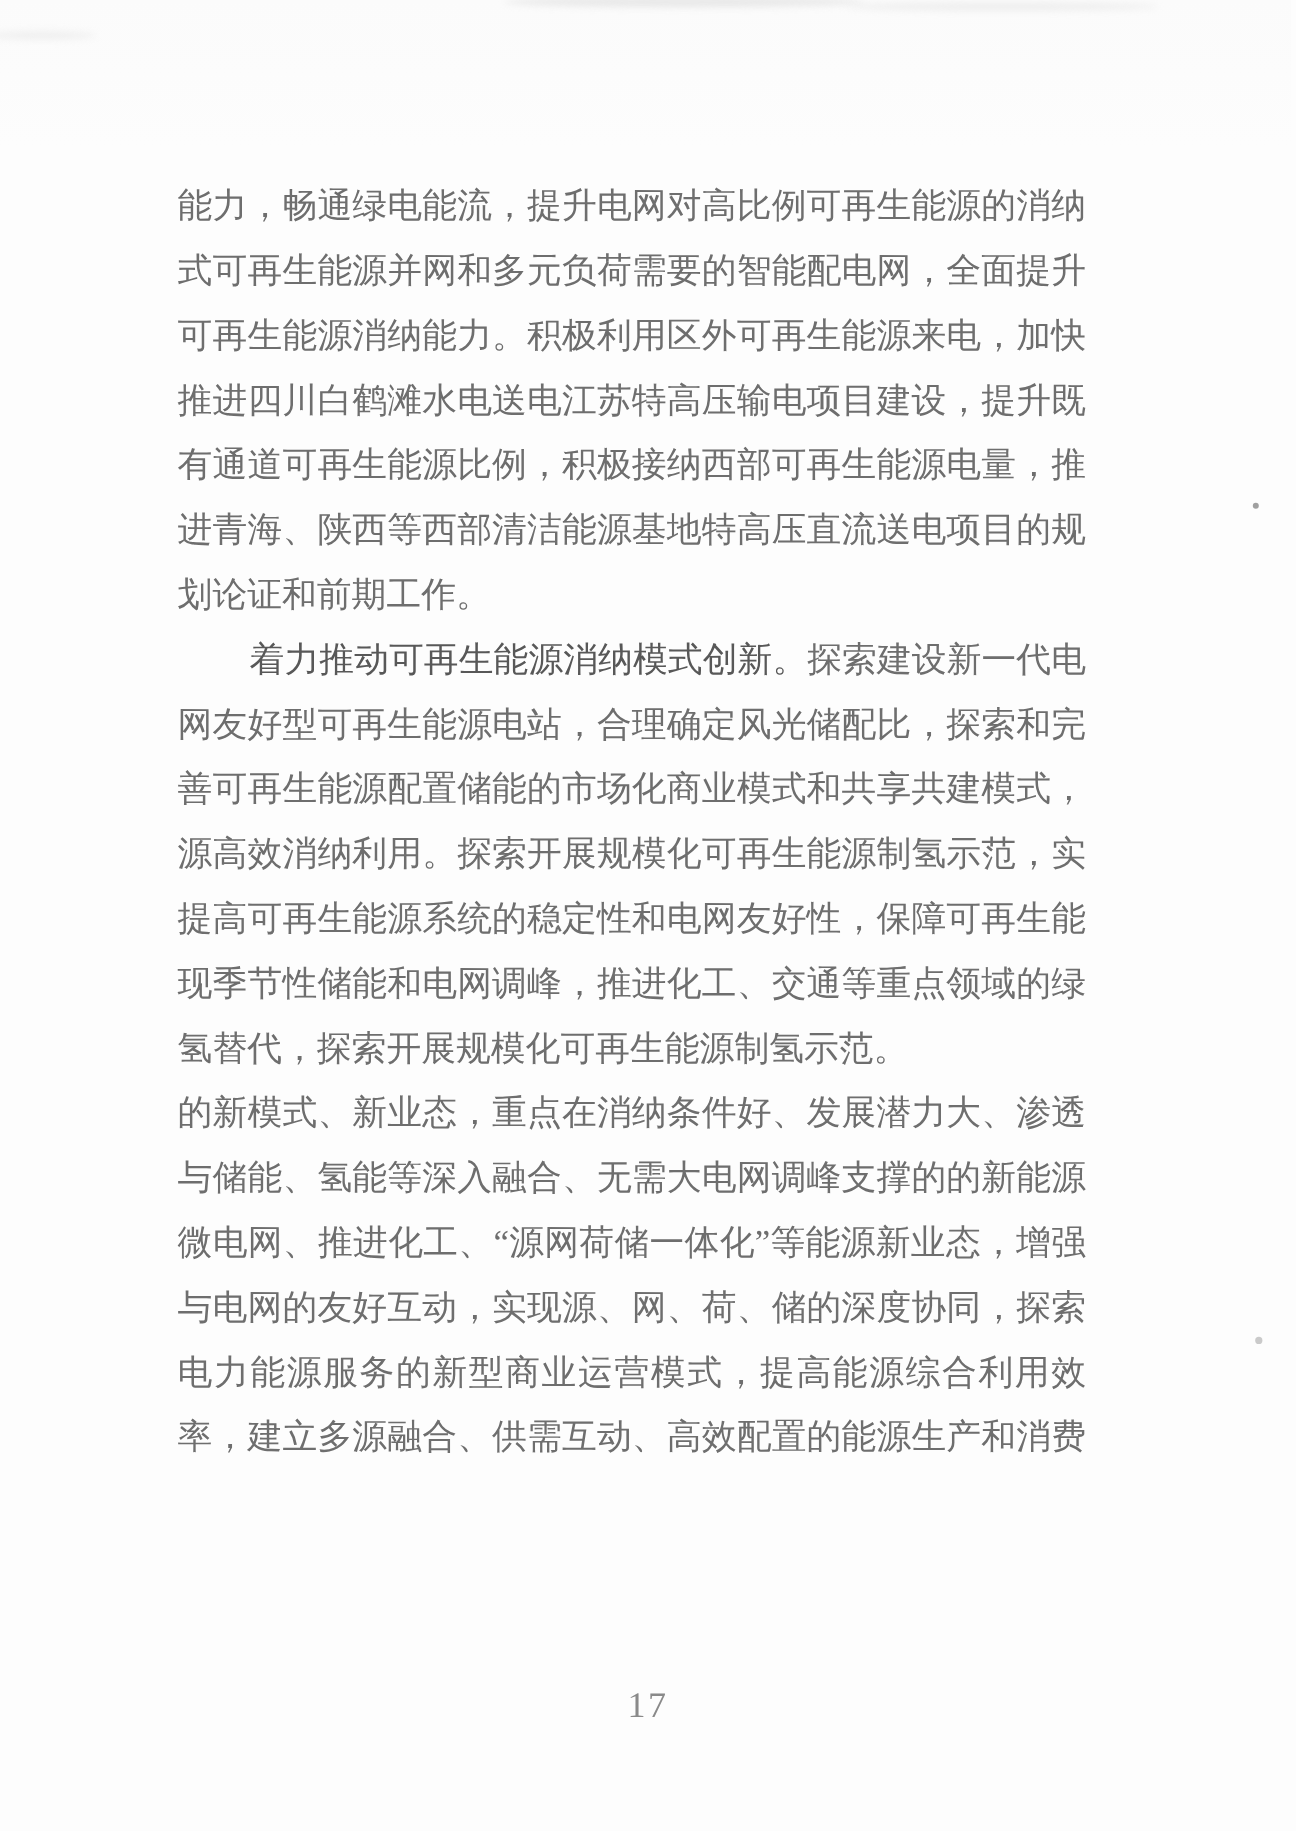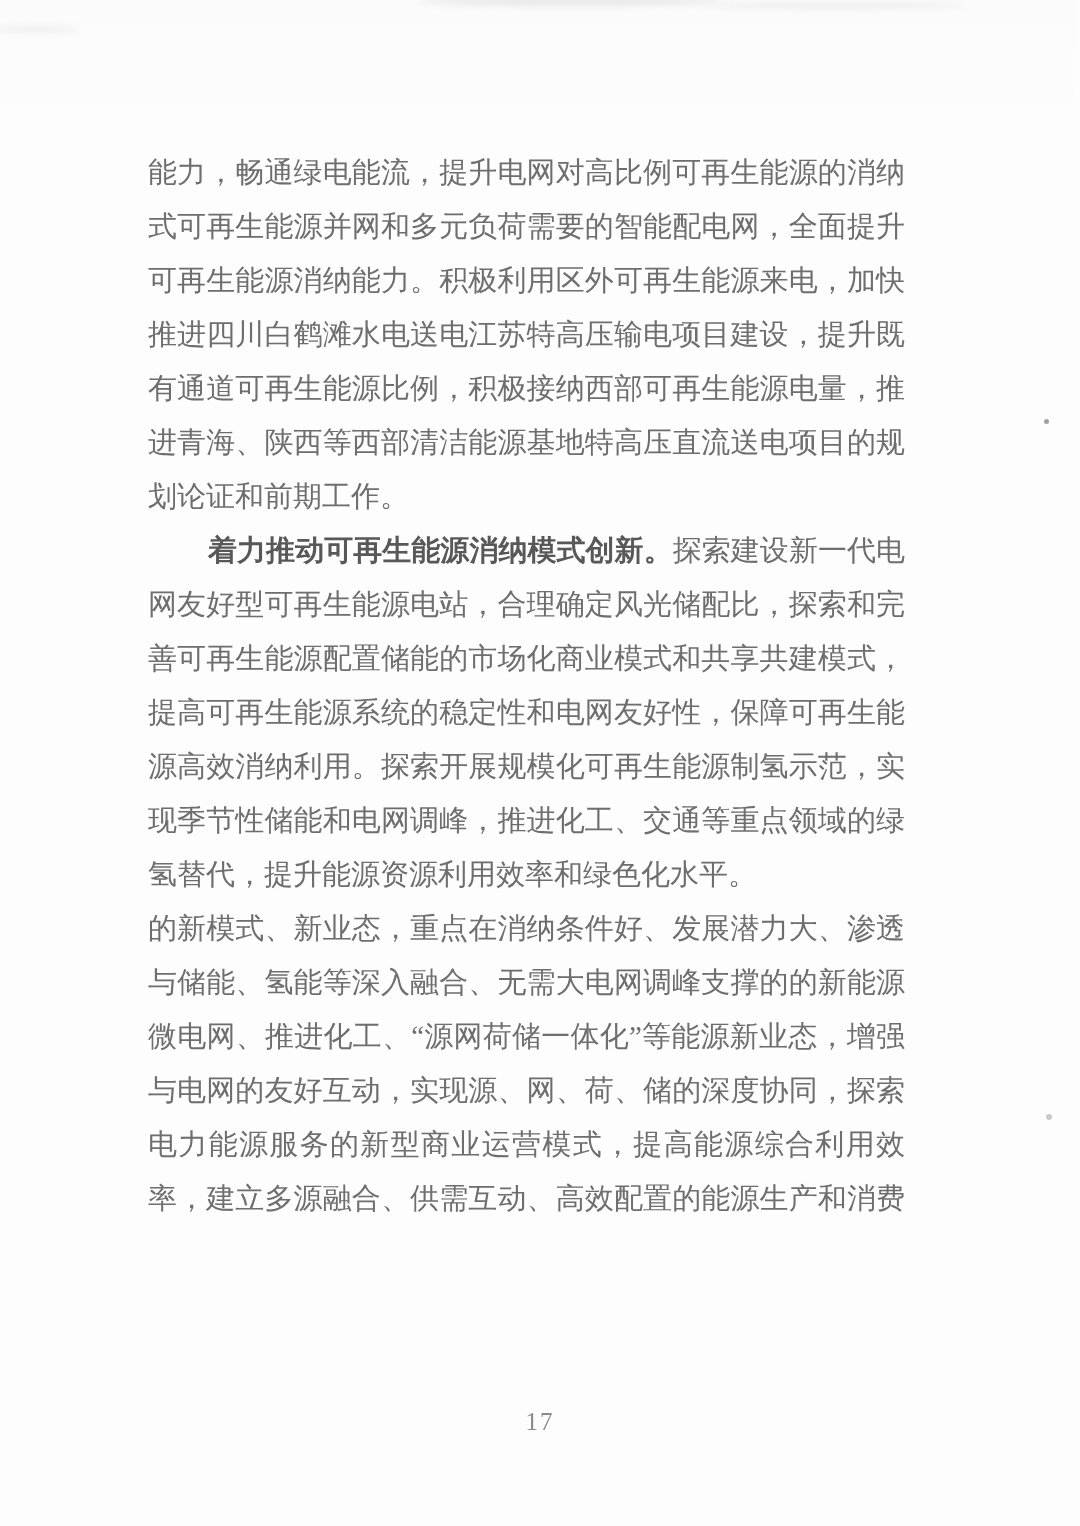--- a/index.html
+++ b/index.html
@@ -52,30 +52,30 @@
     text-justify: inter-character;
     white-space: normal;
   }
   .line.para-end {
     text-align-last: left;
   }
   .line.indent {
     padding-left: 60px;
   }
   .line .lead {
-    font-weight: 700;
+    font-weight: 400;
     color: #585858;
   }
   .page-number {
     position: absolute;
     left: 0;
     top: 1404px;
     width: 1080px;
     text-align: center;
-    font-size: 25px;
+    font-size: 30px;
     line-height: 36px;
     color: #8a8a8a;
     letter-spacing: 2px;
   }
 </style>
 </head>
 <body>
 
 <div class="page">
   <div class="smudge smudge-1"></div>
@@ -88,24 +88,24 @@
       <div class="line"><span>能力，畅通绿电能流，提升电网对高比例可再生能源的消纳</span></div>
       <div class="line"><span>式可再生能源并网和多元负荷需要的智能配电网，全面提升</span></div>
       <div class="line"><span>可再生能源消纳能力。积极利用区外可再生能源来电，加快</span></div>
       <div class="line"><span>推进四川白鹤滩水电送电江苏特高压输电项目建设，提升既</span></div>
       <div class="line"><span>有通道可再生能源比例，积极接纳西部可再生能源电量，推</span></div>
       <div class="line"><span>进青海、陕西等西部清洁能源基地特高压直流送电项目的规</span></div>
       <div class="line para-end"><span>划论证和前期工作。</span></div>
       <div class="line indent"><span class="lead">着力推动可再生能源消纳模式创新。</span><span>探索建设新一代电</span></div>
       <div class="line"><span>网友好型可再生能源电站，合理确定风光储配比，探索和完</span></div>
       <div class="line"><span>善可再生能源配置储能的市场化商业模式和共享共建模式，</span></div>
+      <div class="line"><span>源高效消纳利用。探索开展规模化可再生能源制氢示范，实</span></div>
       <div class="line"><span>提高可再生能源系统的稳定性和电网友好性，保障可再生能</span></div>
-      <div class="line"><span>源高效消纳利用。探索开展规模化可再生能源制氢示范，实</span></div>
       <div class="line"><span>现季节性储能和电网调峰，推进化工、交通等重点领域的绿</span></div>
-      <div class="line para-end"><span>氢替代，提升能源资源利用效率和绿色化水平。</span></div>
+      <div class="line para-end"><span>氢替代，探索开展规模化可再生能源制氢示范。</span></div>
       <div class="line"><span>的新模式、新业态，重点在消纳条件好、发展潜力大、渗透</span></div>
       <div class="line"><span>与储能、氢能等深入融合、无需大电网调峰支撑的的新能源</span></div>
       <div class="line"><span>微电网、推进化工、“源网荷储一体化”等能源新业态，增强</span></div>
       <div class="line"><span>与电网的友好互动，实现源、网、荷、储的深度协同，探索</span></div>
       <div class="line"><span>电力能源服务的新型商业运营模式，提高能源综合利用效</span></div>
       <div class="line"><span>率，建立多源融合、供需互动、高效配置的能源生产和消费</span></div>
     </main>
 
   <div class="page-number">17</div>
 </div>

